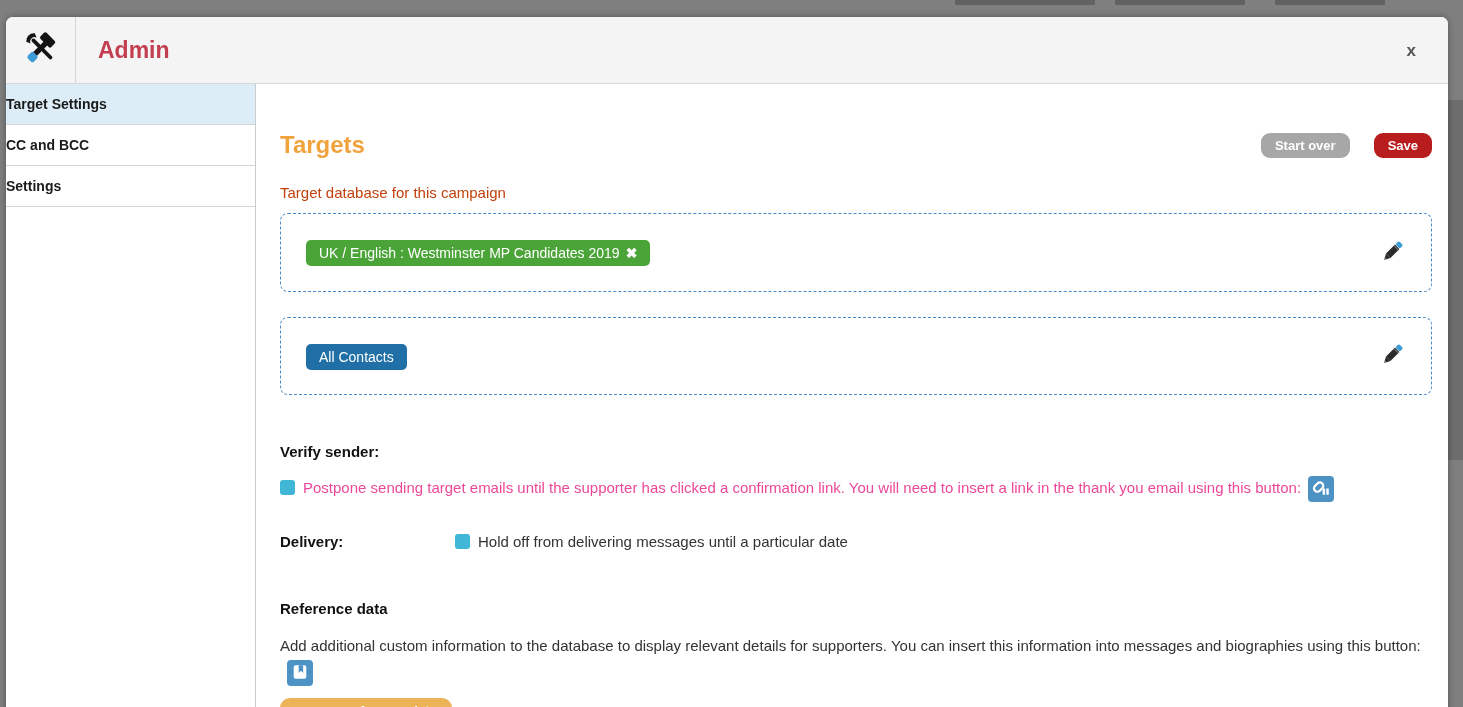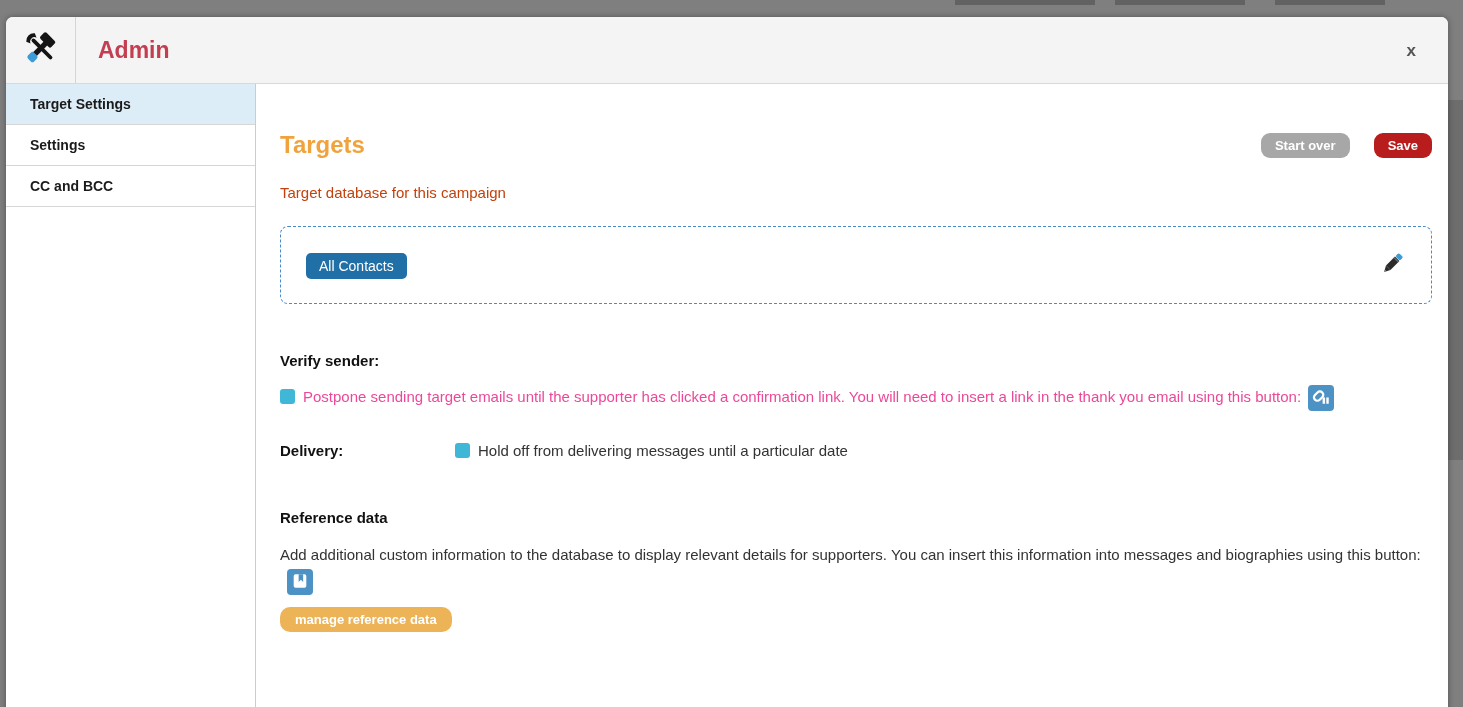--- a/index.html
+++ b/index.html
@@ -35,21 +35,21 @@
     position:absolute; right:24px; top:20px; font-size:17px; font-weight:bold;
     color:#555; cursor:pointer; padding:4px 8px;
   }
 
   
   .sidebar {
     position:absolute; left:0; top:67px; bottom:0; width:250px;
     background:#fff; border-right:1px solid #ccc;
   }
   .side-item {
-    height:41px; line-height:41px; padding-left:24px;
+    height:41px; line-height:41px; 
     font-size:14px; font-weight:bold; color:#1a1a1a;
     border-bottom:1px solid #d6d6d6; cursor:pointer; white-space:nowrap;
   }
   .side-item.selected { background:#ddedf7; }
 
   
   .content {
     position:absolute; left:250px; top:67px; right:0; bottom:0;
     background:#fff; padding:0 16px 0 24px; overflow:hidden;
   }
@@ -126,58 +126,76 @@
     </div>
     <div class="admin-title">Admin</div>
     <div class="close-x">x</div>
   </div>
 
   <div class="sidebar">
     <div class="side-item selected">
       <span>Target Settings</span>
     </div>
     <div class="side-item">
+      <span>CC and BCC</span>
+    </div>
+    <div class="side-item">
       <span>Settings</span>
-    </div>
-    <div class="side-item">
-      <span>CC and BCC</span>
     </div>
   </div>
 
   <div class="content">
 
     <div class="head-row">
       <div class="page-title">Targets</div>
       <div class="head-spacer"></div>
       <button class="btn btn-startover">Start over</button>
       <button class="btn btn-save">Save</button>
     </div>
 
     <div class="db-label">Target database for this campaign</div>
 
-
-    <div class="dash-box second">
-      <span class="pill pill-blue">
-        <span>All Contacts</span>
+    <div class="dash-box">
+      <span class="pill pill-green">
+        <span>UK / English : Westminster MP Candidates 2019</span><span class="rm">✖</span>
       </span>
       <button class="pencil-btn">
         <span>
           <svg width="25" height="25" viewBox="0 0 24 24">
             <g transform="rotate(45 12 12)">
               <rect x="9" y="0.5" width="6" height="4.6" rx="1.6" fill="#3d9bd6"></rect>
               <rect x="9" y="5.6" width="6" height="12.2" fill="#2b2b2b"></rect>
               <rect x="9" y="6.4" width="6" height="1.2" fill="#6d6d6d"></rect>
               <polygon points="9,17.8 15,17.8 12,23.4" fill="#2b2b2b"></polygon>
               <polygon points="10.9,21.3 13.1,21.3 12,23.4" fill="#999"></polygon>
             </g>
           </svg>
         </span>
       </button>
     </div>
 
+    <div class="dash-box second">
+      <span class="pill pill-blue">
+        <span>All Contacts</span>
+      </span>
+      <button class="pencil-btn">
+        <span>
+          <svg width="25" height="25" viewBox="0 0 24 24">
+            <g transform="rotate(45 12 12)">
+              <rect x="9" y="0.5" width="6" height="4.6" rx="1.6" fill="#3d9bd6"></rect>
+              <rect x="9" y="5.6" width="6" height="12.2" fill="#2b2b2b"></rect>
+              <rect x="9" y="6.4" width="6" height="1.2" fill="#6d6d6d"></rect>
+              <polygon points="9,17.8 15,17.8 12,23.4" fill="#2b2b2b"></polygon>
+              <polygon points="10.9,21.3 13.1,21.3 12,23.4" fill="#999"></polygon>
+            </g>
+          </svg>
+        </span>
+      </button>
+    </div>
+
     <div class="section-label verify-label">Verify sender:</div>
 
     <div class="check-row">
       <span class="checkbox"></span><span>Postpone sending target emails until the supporter has clicked a confirmation link. You will need to insert a link in the thank you email using this button:</span><button class="mini-btn">
         <span>
           <svg width="18" height="18" viewBox="0 0 20 20">
             <rect x="1.5" y="5.5" width="11.5" height="7.5" rx="3.75" transform="rotate(-45 7 9)" fill="none" stroke="#fff" stroke-width="2.5"></rect>
             <rect x="11.8" y="10.5" width="2.7" height="7" fill="#fff"></rect>
             <rect x="15.9" y="10.5" width="2.7" height="7" fill="#fff"></rect>
           </svg>

